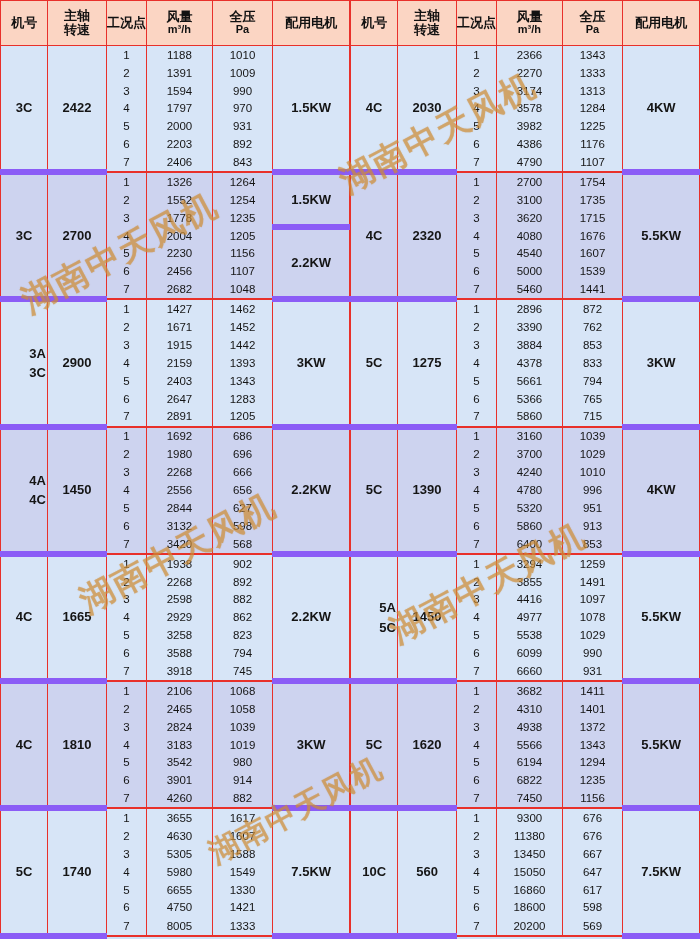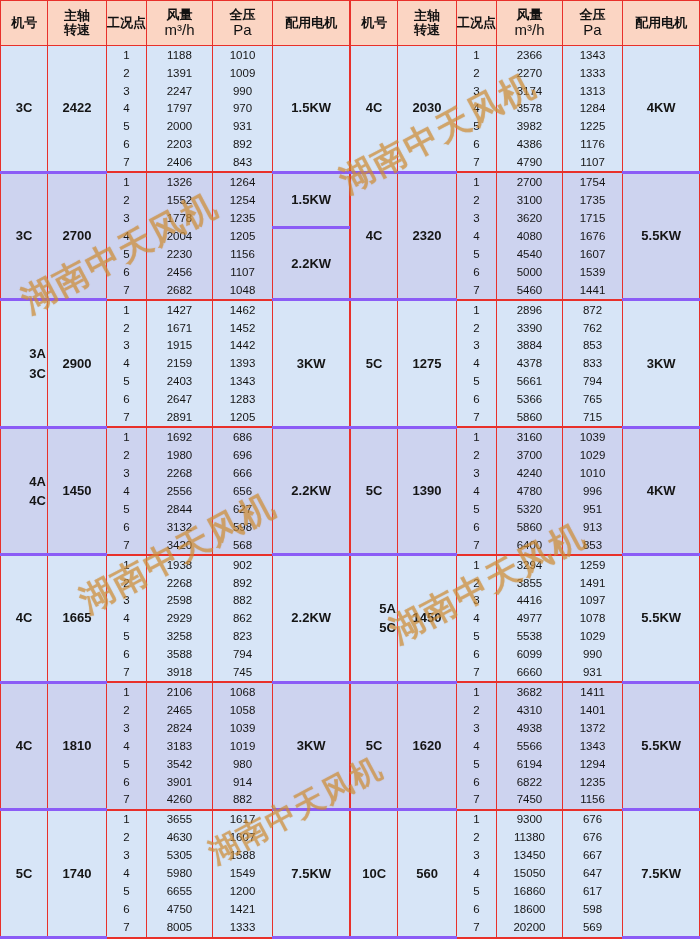--- a/index.html
+++ b/index.html
@@ -33,22 +33,22 @@
   }
   thead th{
     background:#fbd5c3;
     font-weight:bold;
     font-size:13px;
     color:#111;
     height:44px;
   }
   thead th .sub{
     display:block;
-    font-size:15px;
-    font-weight:normal;
+    font-size:11px;
+    font-weight:bold;
   }
   .c-model{width:42px;}
   .c-rpm{width:52px;}
   .c-pt{width:36px;}
   .c-flow{width:58px;}
   .c-press{width:54px;}
   .c-motor{width:68px;}
 
   td.model,td.rpm,td.motor{
     font-weight:bold;
@@ -56,21 +56,21 @@
   }
   td.pt,td.flow,td.press{
     font-size:11.5px;
     height:16px;
   }
   tr.band-a td{background:#d7e5f7;}
   tr.band-b td{background:#cdd3ef;}
 
   td.model,td.rpm,td.motor{
     border-top:1px solid #e8302a;
-    border-bottom:3px solid #8b5cf6;
+    border-bottom:6px solid #8b5cf6;
   }
   .pt-cell,.flow-cell,.press-cell{
     border-top:none;border-bottom:none;
   }
   .grp-sep td{border-bottom:2px solid #e8302a;}
   .model-two{line-height:1.5;padding-left:27px;}
 
   .watermark{
     position:absolute;
     inset:0;
@@ -136,21 +136,21 @@
           <td class="press press-cell">1010</td>
           <td class="motor" rowspan="7">1.5KW</td>
         </tr>
         <tr class="band-a">
           <td class="pt pt-cell">2</td>
           <td class="flow flow-cell">1391</td>
           <td class="press press-cell">1009</td>
         </tr>
         <tr class="band-a">
           <td class="pt pt-cell">3</td>
-          <td class="flow flow-cell">2247</td>
+          <td class="flow flow-cell">1594</td>
           <td class="press press-cell">990</td>
         </tr>
         <tr class="band-a">
           <td class="pt pt-cell">4</td>
           <td class="flow flow-cell">1797</td>
           <td class="press press-cell">970</td>
         </tr>
         <tr class="band-a">
           <td class="pt pt-cell">5</td>
           <td class="flow flow-cell">2000</td>
@@ -382,21 +382,21 @@
           <td class="press press-cell">1588</td>
         </tr>
         <tr class="band-a">
           <td class="pt pt-cell">4</td>
           <td class="flow flow-cell">5980</td>
           <td class="press press-cell">1549</td>
         </tr>
         <tr class="band-a">
           <td class="pt pt-cell">5</td>
           <td class="flow flow-cell">6655</td>
-          <td class="press press-cell">1200</td>
+          <td class="press press-cell">1330</td>
         </tr>
         <tr class="band-a">
           <td class="pt pt-cell">6</td>
           <td class="flow flow-cell">4750</td>
           <td class="press press-cell">1421</td>
         </tr>
         <tr class="band-a grp-sep">
           <td class="pt pt-cell">7</td>
           <td class="flow flow-cell">8005</td>
           <td class="press press-cell">1333</td>

